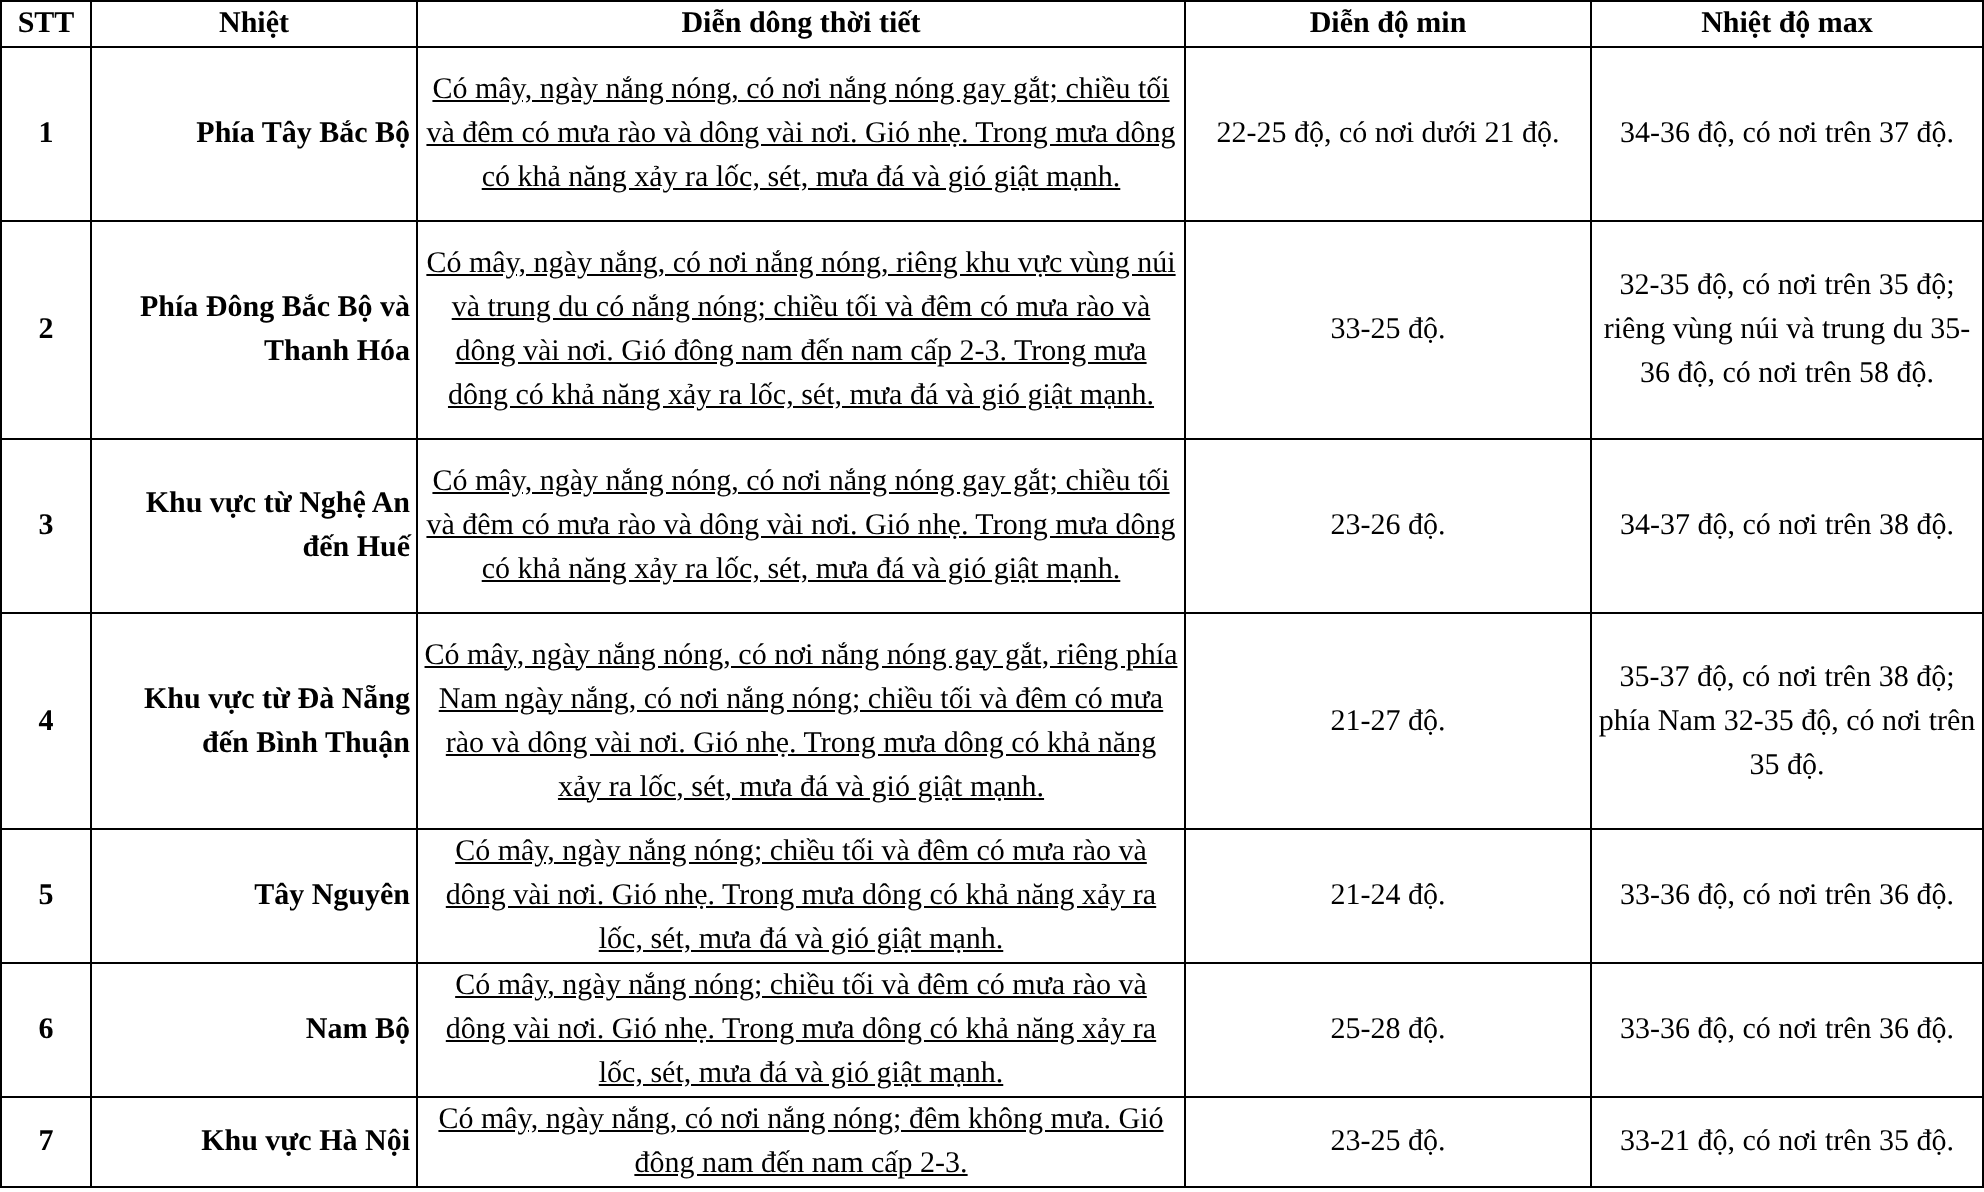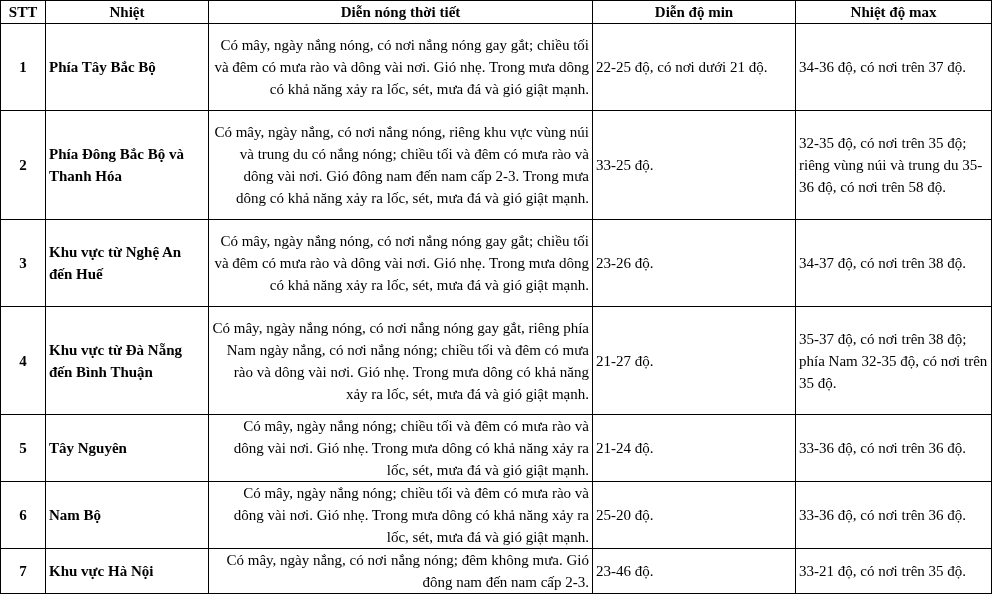--- a/index.html
+++ b/index.html
@@ -34,27 +34,28 @@
       font-weight: bold;
       text-align: center;
       height: 22px;
     }
     td.stt {
       text-align: center;
       font-weight: bold;
     }
     td.region {
       font-weight: bold;
-      text-align: left;
+      text-align: right;
     }
     td.desc {
-      text-align: right;
+      text-align: center;
+      text-decoration: underline;
     }
     td.tmin, td.tmax {
-      text-align: left;
+      text-align: center;
     }
     col.c-stt { width: 45px; }
     col.c-region { width: 163px; }
     col.c-desc { width: 384px; }
     col.c-min { width: 203px; }
     col.c-max { width: 196px; }
     tr.r1 td { height: 86px; }
     tr.r2 td { height: 108px; }
     tr.r3 td { height: 86px; }
     tr.r4 td { height: 107px; }
@@ -70,21 +71,21 @@
     <col class="c-stt">
       <col class="c-region">
       <col class="c-desc">
       <col class="c-min">
       <col class="c-max">
   </colgroup>
   <thead>
     <tr>
       <th>STT</th>
       <th>Nhiệt</th>
-      <th>Diễn nóng thời tiết</th>
+      <th>Diễn dông thời tiết</th>
       <th>Diễn độ min</th>
       <th>Nhiệt độ max</th>
     </tr>
   </thead>
   <tbody>
     <tr class="r1">
       <td class="stt">1</td>
       <td class="region">Phía Tây Bắc Bộ</td>
       <td class="desc">Có mây, ngày nắng nóng, có nơi nắng nóng gay gắt; chiều tối và đêm có mưa rào và dông vài nơi. Gió nhẹ. Trong mưa dông có khả năng xảy ra lốc, sét, mưa đá và gió giật mạnh.</td>
       <td class="tmin">22-25 độ, có nơi dưới 21 độ.</td>
@@ -115,24 +116,24 @@
       <td class="stt">5</td>
       <td class="region">Tây Nguyên</td>
       <td class="desc">Có mây, ngày nắng nóng; chiều tối và đêm có mưa rào và dông vài nơi. Gió nhẹ. Trong mưa dông có khả năng xảy ra lốc, sét, mưa đá và gió giật mạnh.</td>
       <td class="tmin">21-24 độ.</td>
       <td class="tmax">33-36 độ, có nơi trên 36 độ.</td>
     </tr>
     <tr class="r6">
       <td class="stt">6</td>
       <td class="region">Nam Bộ</td>
       <td class="desc">Có mây, ngày nắng nóng; chiều tối và đêm có mưa rào và dông vài nơi. Gió nhẹ. Trong mưa dông có khả năng xảy ra lốc, sét, mưa đá và gió giật mạnh.</td>
-      <td class="tmin">25-20 độ.</td>
+      <td class="tmin">25-28 độ.</td>
       <td class="tmax">33-36 độ, có nơi trên 36 độ.</td>
     </tr>
     <tr class="r7">
       <td class="stt">7</td>
       <td class="region">Khu vực Hà Nội</td>
       <td class="desc">Có mây, ngày nắng, có nơi nắng nóng; đêm không mưa. Gió đông nam đến nam cấp 2-3.</td>
-      <td class="tmin">23-46 độ.</td>
+      <td class="tmin">23-25 độ.</td>
       <td class="tmax">33-21 độ, có nơi trên 35 độ.</td>
     </tr>
   </tbody>
 </table>
 
 </body></html>

